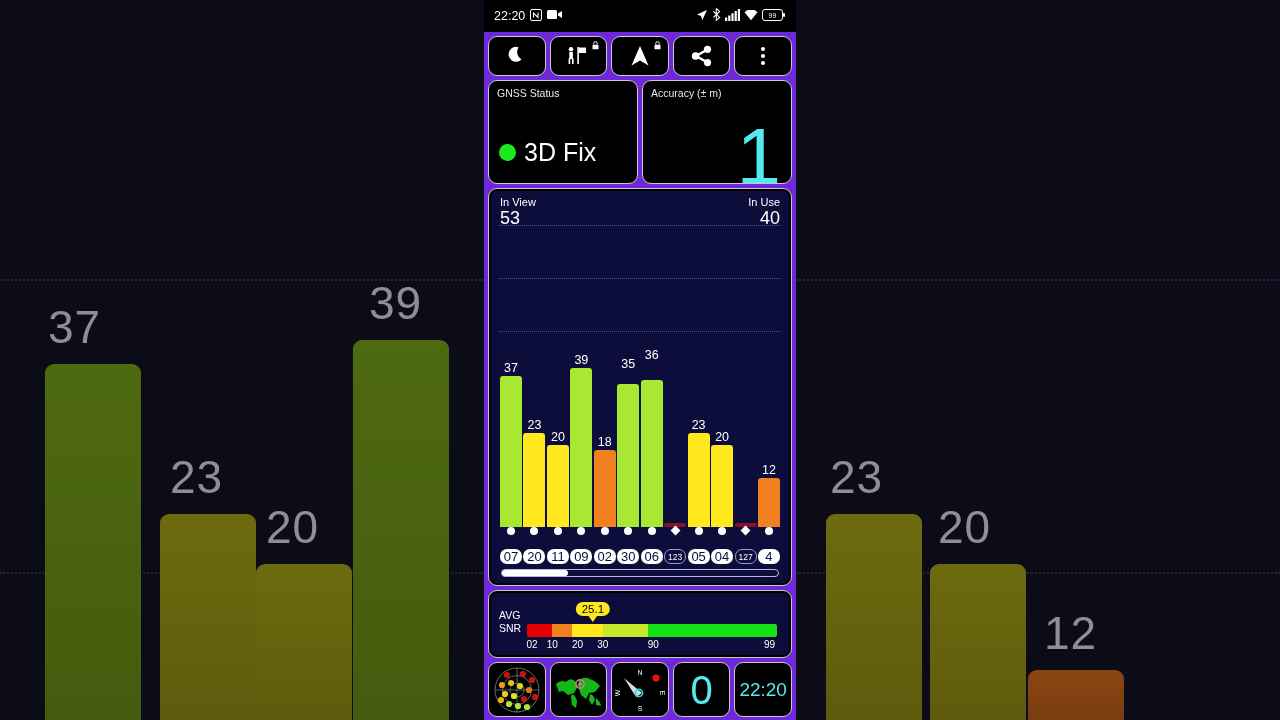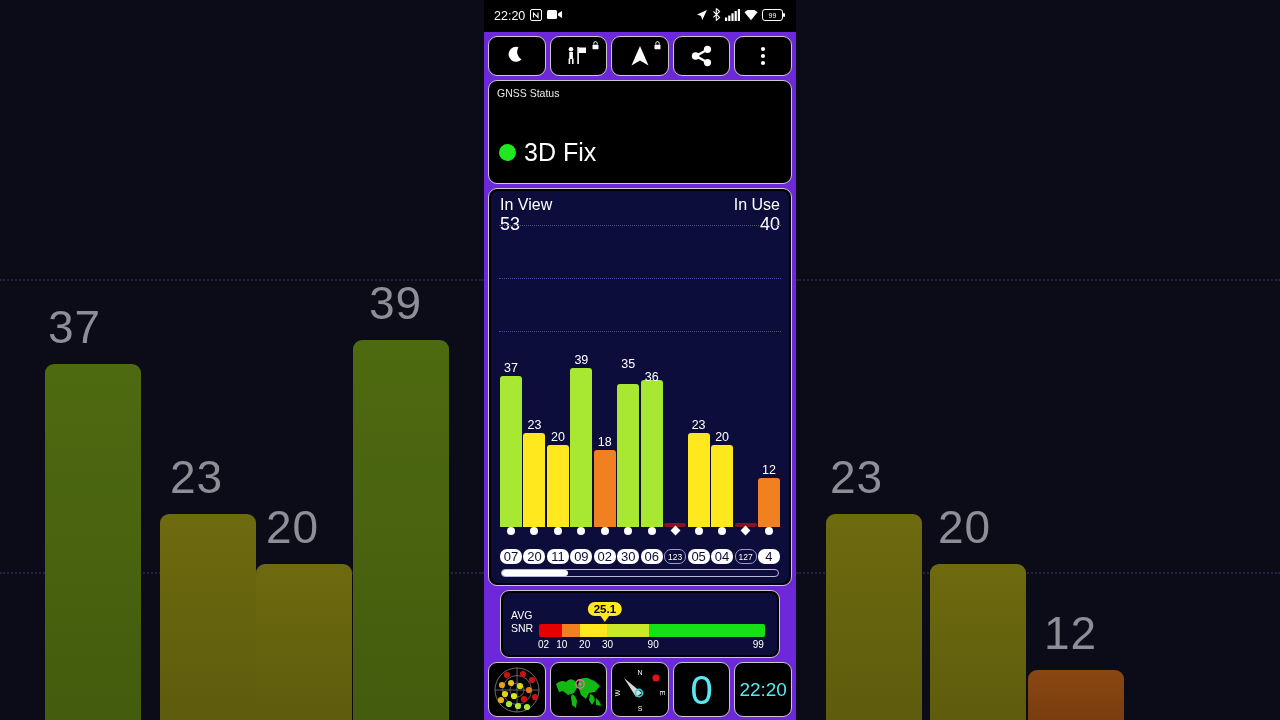--- a/index.html
+++ b/index.html
@@ -53,21 +53,21 @@
             font-weight:400; }
 
   
   .chartpanel { flex:1; background:#000; border:1.5px solid #c9c9c9; border-radius:9px; margin:0 2px;
                 position:relative; overflow:hidden; }
   .chartinner { position:absolute; inset:2px; background:#0d0d3c; border-radius:7px; overflow:hidden; }
   .inviewrow { position:absolute; top:5px; left:0; right:0; padding:0 9px;
                display:flex; justify-content:space-between; color:#fff; }
   .ivblock { display:flex; flex-direction:column; }
   .ivblock.right { align-items:flex-end;margin-left:40px; }
-  .ivlabel { font-size:16px; }
+  .ivlabel { font-size:11px; }
   .ivval { font-size:18px; line-height:1.15; }
 
   .plot { position:absolute; left:0; right:0; top:26px; bottom:56px; }
   .gridline { position:absolute; left:8px; right:8px; border-top:1.5px dotted #4a4aa0; }
   .bars { position:absolute; left:9px; right:9px; bottom:0; top:0; display:flex;
           align-items:flex-end; justify-content:space-between; }
   .barcell { position:relative; width:22px; display:flex; flex-direction:column;
              align-items:center; justify-content:flex-end; height:100%; }
   .bar { width:22px; border-radius:3px 3px 0 0; }
   .barval { position:absolute; font-size:12.5px; color:#fff; white-space:nowrap; }
@@ -81,21 +81,21 @@
   .idrow { position:absolute; left:9px; right:9px; bottom:19px; display:flex; justify-content:space-between; }
   .idchip { width:22px; height:15px; border-radius:7px; background:#fff; color:#0d0d3c;
             font-size:13px; display:flex; align-items:center; justify-content:center; }
   .idchip.alt { background:#0d0d3c; color:#fff; border:1.2px solid #9a9ad8; font-size:8.5px; }
 
   .scrollbar { position:absolute; left:10px; right:10px; bottom:6px; height:8px;
                border:1px solid #b9b9e0; border-radius:4px; }
   .scrollthumb { position:absolute; left:0; top:0; bottom:0; background:#fff; border-radius:4px; }
 
   
-  .snrpanel { height:68px; background:#000; border:1.5px solid #c9c9c9; border-radius:9px; margin:0 14px;
+  .snrpanel { height:68px; background:#000; border:1.5px solid #c9c9c9; border-radius:9px; margin:0 2px;
               position:relative; overflow:hidden; }
   .snrinner { position:absolute; inset:2px; background:#0d0d3c; border-radius:7px; }
   .snrlabels { position:absolute; left:8px; top:16px; color:#fff; font-size:10.5px; line-height:13px; }
   .snrtrack { position:absolute; left:36px; right:12px; top:31px; height:13px; display:flex; }
   .snrticks { position:absolute; left:36px; right:12px; top:46px; height:14px; color:#fff; font-size:10px; }
   .snrtick { position:absolute; transform:translateX(-50%); }
   .bubble { position:absolute; background:#ffe81e; color:#000; font-size:11.5px; border-radius:7px;
             padding:1px 6px; transform:translateX(-50%); top:9px; }
   .bubble:after { content:""; position:absolute; left:50%; bottom:-6px; margin-left:-5px;
                   border-left:5px solid transparent; border-right:5px solid transparent;
@@ -260,20 +260,24 @@
     </div>
 
     <div class="cards">
       <div class="card">
         <div class="card-title">GNSS Status</div>
         <div class="fixrow">
           <div class="fixdot"></div>
           <div class="fixtext">3D Fix</div>
         </div>
       </div>
+      <div class="card">
+        <div class="card-title">Accuracy (± m)</div>
+        <div class="accval">1</div>
+      </div>
     </div>
 
     <div class="chartpanel">
       <div class="chartinner">
         <div class="inviewrow">
           <div class="ivblock">
             <span class="ivlabel">In View</span>
             <span class="ivval">53</span>
           </div>
           <div class="ivblock right">
@@ -307,21 +311,21 @@
               </div>
               <div class="barcell">
                 <div class="barval" style="bottom: 78.4615px;">18</div>
                 <div class="bar" style="height: 77.4615px; background: rgb(240, 128, 32);"></div>
               </div>
               <div class="barcell">
                 <div class="barval" style="bottom: 156px;">35</div>
                 <div class="bar" style="height: 142.692px; background: rgb(168, 232, 50);"></div>
               </div>
               <div class="barcell">
-                <div class="barval" style="bottom: 143px;">36</div>
+                <div class="barval" style="bottom: 165px;">36</div>
                 <div class="bar" style="height: 146.769px; background: rgb(168, 232, 50);"></div>
               </div>
               <div class="barcell">
                 <div class="bar" style="height: 4px; background: rgb(139, 15, 38); border-radius: 2px;"></div>
               </div>
               <div class="barcell">
                 <div class="barval" style="bottom: 94.7692px;">23</div>
                 <div class="bar" style="height: 93.7692px; background: rgb(255, 232, 30);"></div>
               </div>
               <div class="barcell">
@@ -413,21 +417,21 @@
             <div style="flex: 51 1 0%; background: rgb(22, 224, 22); height: 100%; border-radius: 0px 2px 2px 0px;"></div>
           </div>
         <div class="snrticks" id="snrticks">
             <span class="snrtick" style="left: 2%;">02</span>
             <span class="snrtick" style="left: 10.101%;">10</span>
             <span class="snrtick" style="left: 20.202%;">20</span>
             <span class="snrtick" style="left: 30.303%;">30</span>
             <span class="snrtick" style="left: 50.5051%;">90</span>
             <span class="snrtick" style="left: 97%;">99</span>
           </div>
-        <div class="bubble" id="snrbubble" style="left: 101.919px; font-weight: bold;">25.1</div>
+        <div class="bubble" id="snrbubble" style="left: 101.919px;">25.1</div>
       </div>
     </div>
 
     <div class="widgets">
       <div class="wbtn">
         <svg width="48" height="48" viewBox="0 0 48 48">
           <circle cx="24" cy="24" r="22" fill="#000" stroke="#888" stroke-width="0.8"></circle>
           <circle cx="24" cy="24" r="14.5" fill="none" stroke="#777" stroke-width="0.8"></circle>
           <circle cx="24" cy="24" r="7" fill="none" stroke="#777" stroke-width="0.8"></circle>
           <path d="M24 2 V46 M2 24 H46" stroke="#777" stroke-width="0.8"></path>

